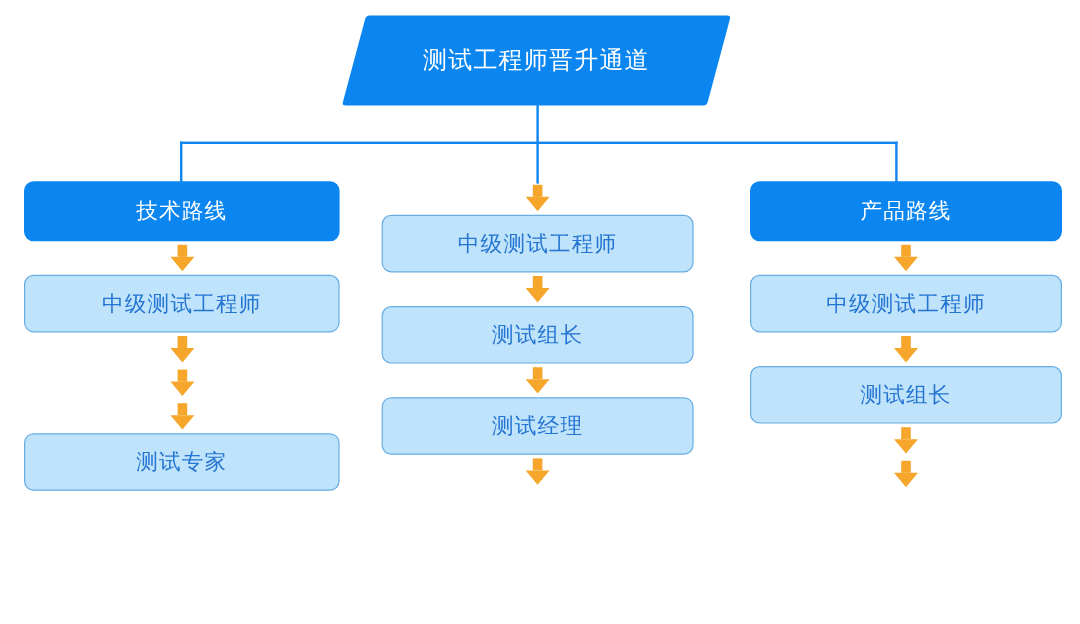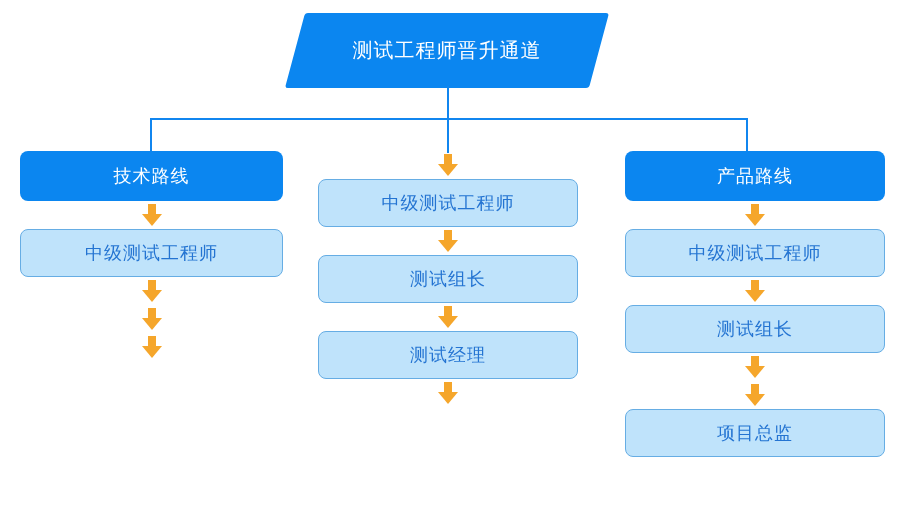--- a/index.html
+++ b/index.html
@@ -97,20 +97,21 @@
         <div class="head"></div>
       </div>
     <div class="arrow">
         <div class="stem"></div>
         <div class="head"></div>
       </div>
     <div class="arrow">
         <div class="stem"></div>
         <div class="head"></div>
       </div>
+    <div class="node">测试专家</div>
   </div>
 
   <div class="col col-2">
     <div class="arrow">
         <div class="stem"></div>
         <div class="head"></div>
       </div>
     <div class="node">中级测试工程师</div>
     <div class="arrow">
         <div class="stem"></div>
@@ -141,16 +142,15 @@
       </div>
     <div class="node">测试组长</div>
     <div class="arrow">
         <div class="stem"></div>
         <div class="head"></div>
       </div>
     <div class="arrow">
         <div class="stem"></div>
         <div class="head"></div>
       </div>
-    <div class="node">项目总监</div>
   </div>
 
 </div>
 
 </body></html>

